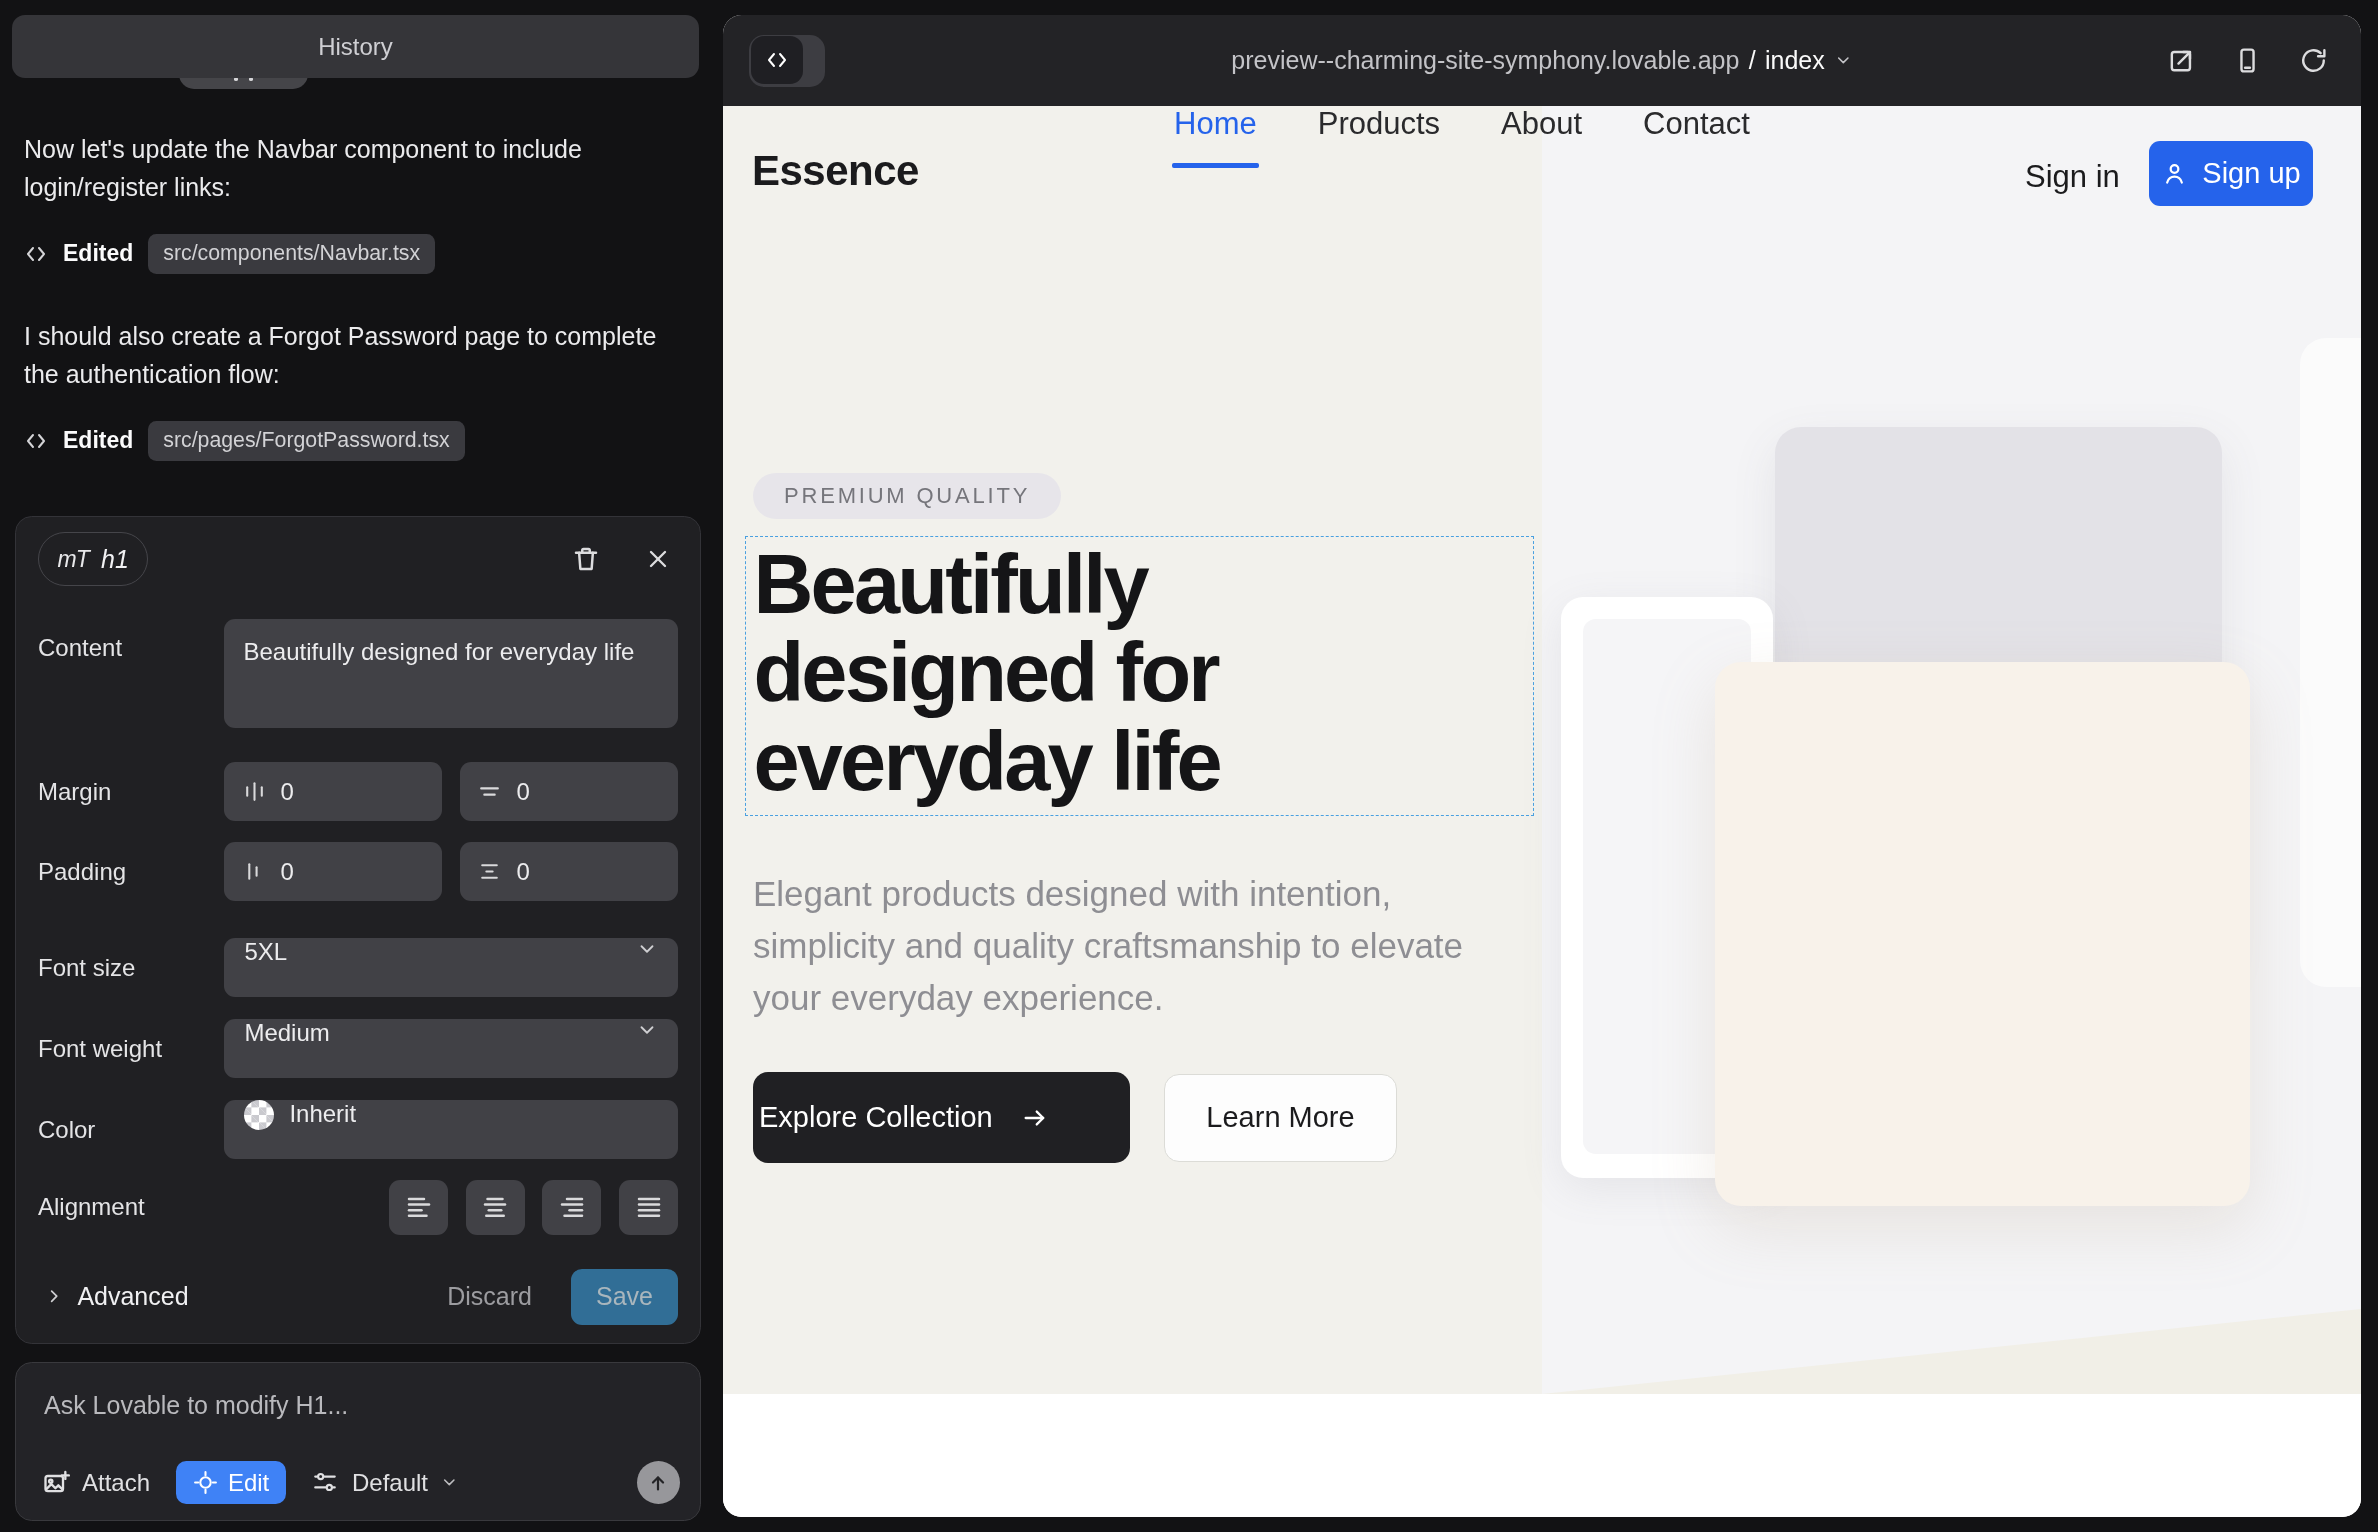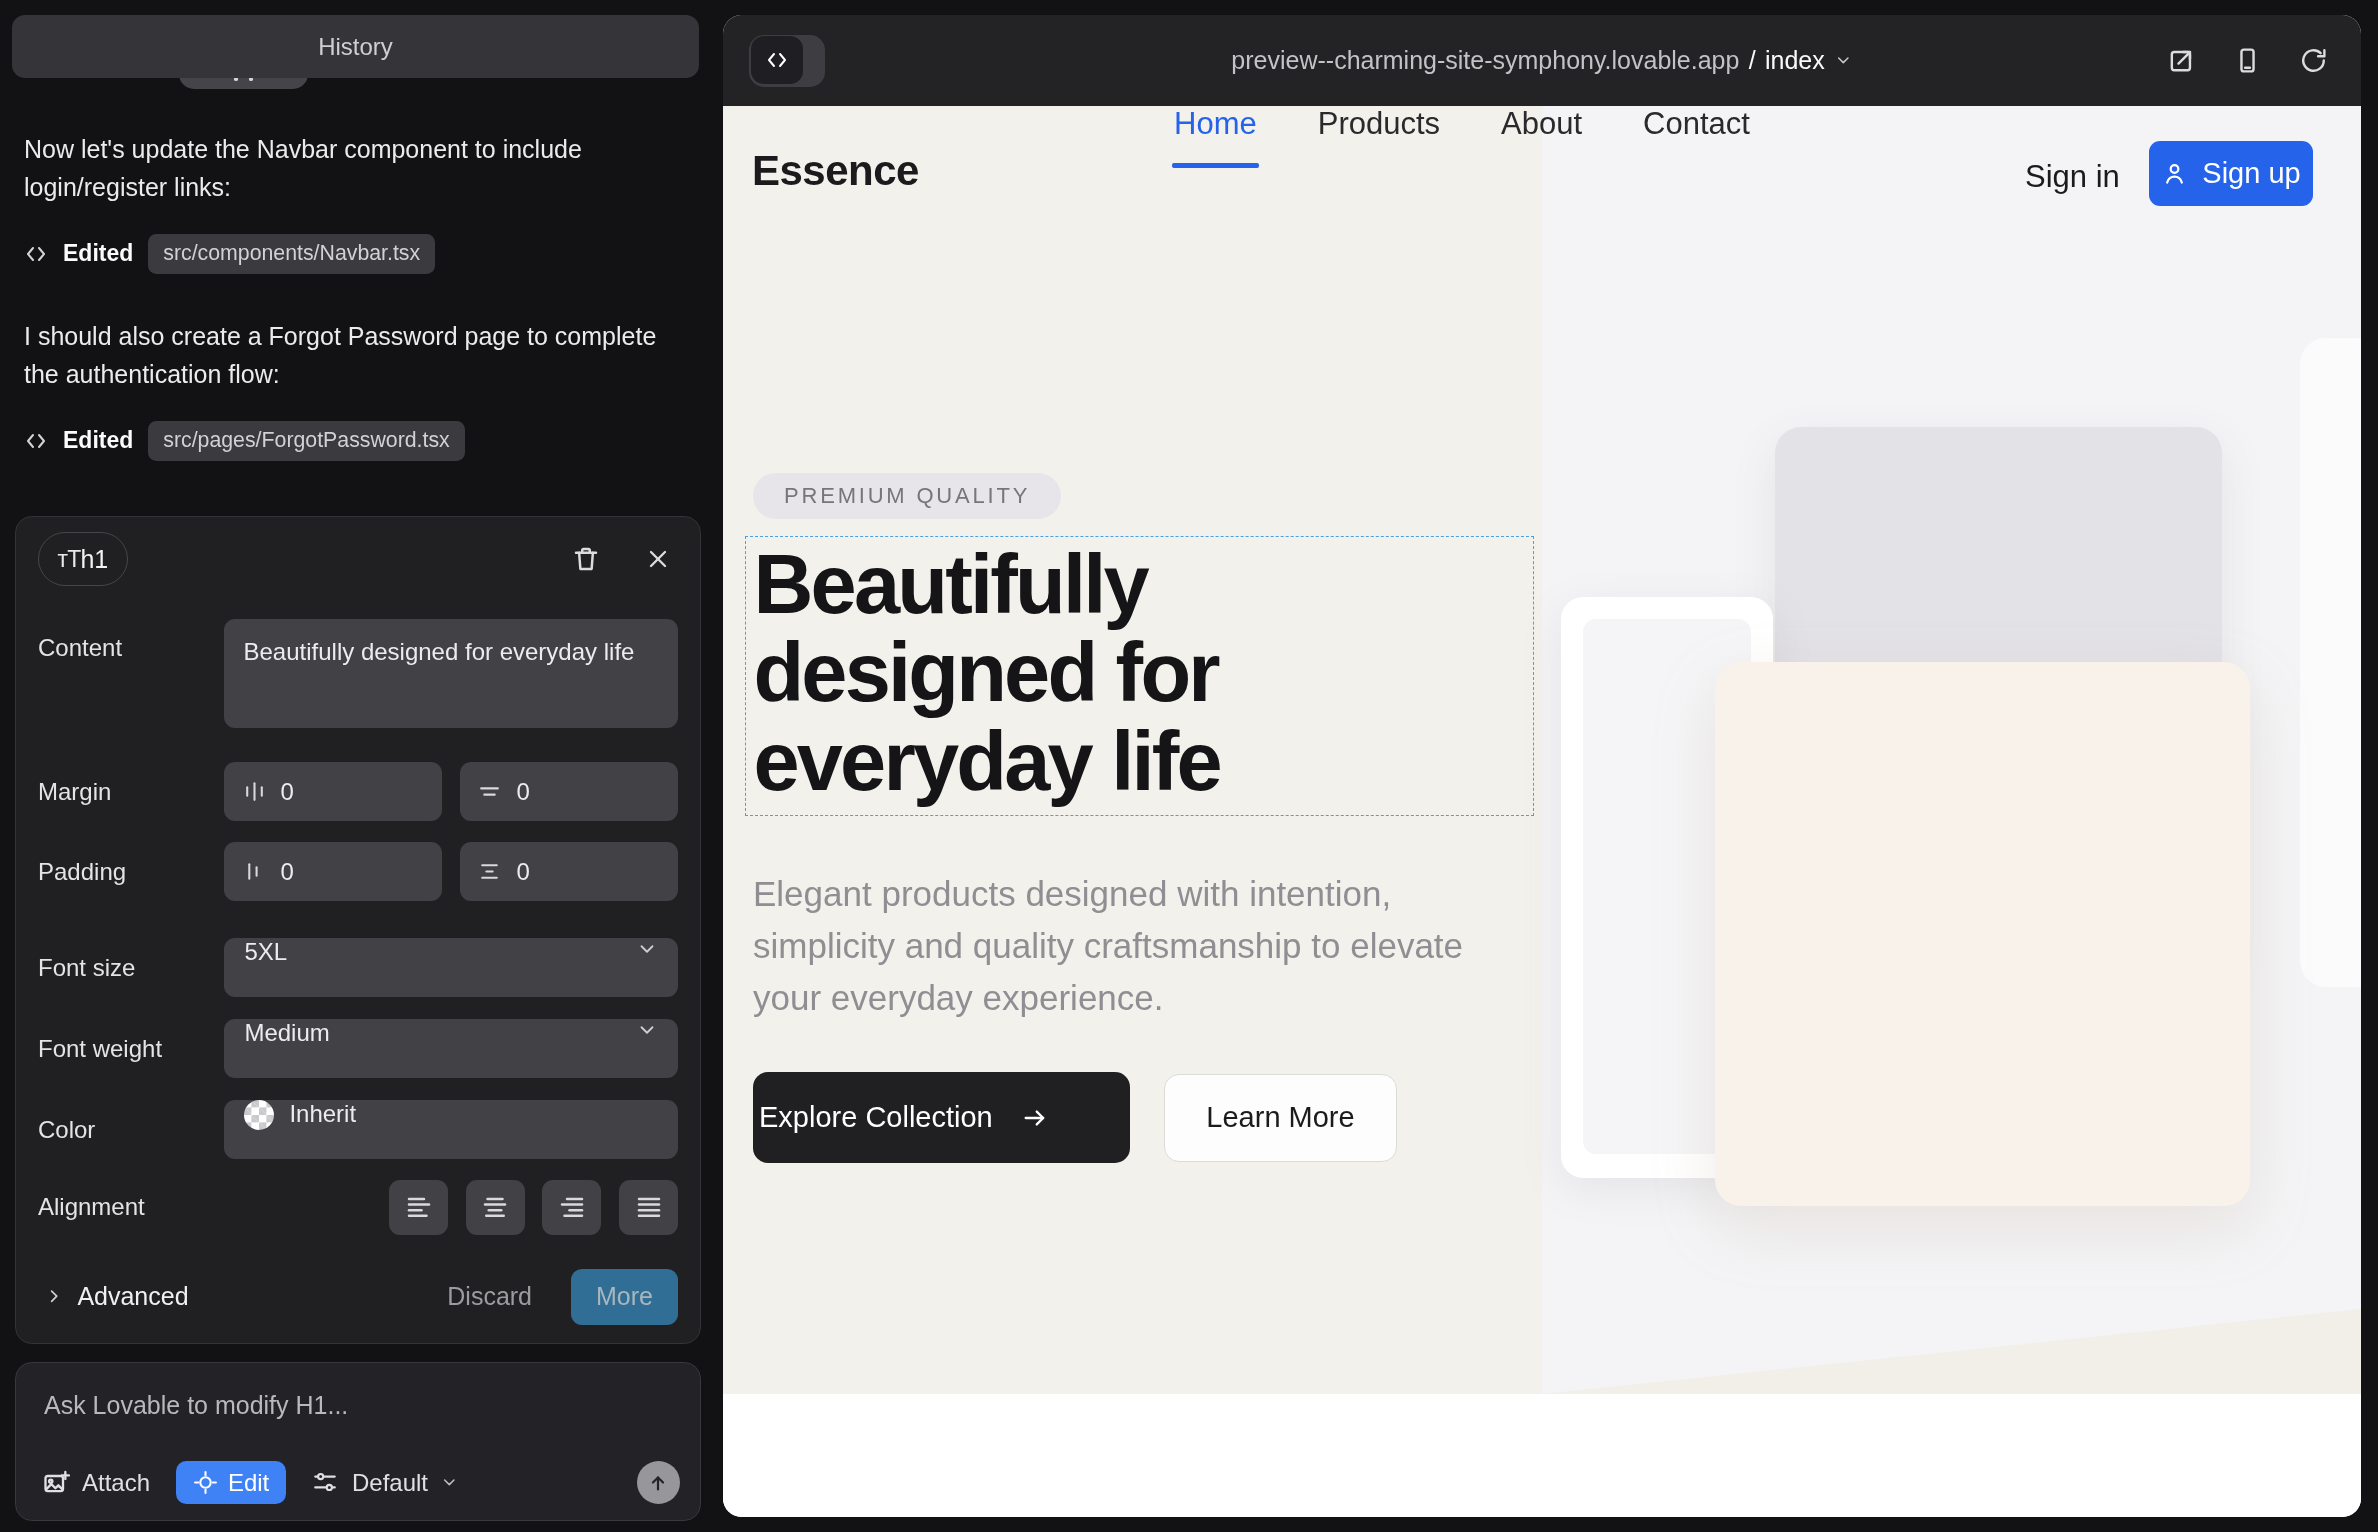--- a/index.html
+++ b/index.html
@@ -19,21 +19,21 @@
   .msg{font-size:25px;line-height:1.52;color:#ebebed;margin:0;}
   .edited-row{display:flex;align-items:center;gap:15px;margin-top:28px;}
   .edited-row .code-ic{color:#d4d4d7;width:24px;height:24px;}
   .edited-label{font-size:23px;font-weight:700;color:#fbfbfc;}
   .file-chip{background:#3a3a3f;border-radius:8.3px;padding:7.4px 15px;font-size:21.3px;color:#d2d2d5;}
   .msg.second{margin-top:43px;}
 
   
   .editor-card{position:absolute;left:15px;top:516px;width:686px;height:828px;background:#202023;border:0.9px solid #333338;border-radius:16.7px;padding:0 22px;}
   .ed-header{margin-top:15px;height:54px;display:flex;align-items:center;}
-  .tag-pill{border:0.9px solid #45454a;border-radius:927px;height:54px;padding:0 18.6px;display:flex;align-items:center;}
+  .tag-pill{border:0.9px solid #45454a;border-radius:927px;height:54px;padding:0 18.6px;display:flex;align-items:center;gap:12px;font-style:italic;}
   .type-glyph{font-size:23px;color:#e8e8ea;letter-spacing:-0.9px;}
   .tag-name{font-size:25px;color:#f2f2f4;}
   .ed-spacer{flex:1;}
   .icon-btn{color:#dcdcde;background:none;border:none;padding:0;display:flex;align-items:center;justify-content:center;cursor:pointer;}
   .trash-ic{width:30px;height:30px;margin-right:43px;}
   .close-ic{width:28px;height:28px;margin-right:5.6px;}
   .ed-row{display:grid;grid-template-columns:186px 1fr;align-items:center;}
   .ed-label{font-size:24px;color:#e4e4e6;font-weight:500;}
   .r-content{margin-top:33px;align-items:start;}
   .r-content .ed-label{margin-top:15px;}
@@ -308,21 +308,21 @@
         <button class="adv">
           <span class="chev-r">
             <svg viewBox="0 0 24 24" width="20.4" height="20.4">
                 <polyline points="9 6 15 12 9 18"></polyline>
               </svg>
           </span>
           <span>Advanced</span>
         </button>
         <div class="ed-spacer"></div>
         <button class="discard-btn">Discard</button>
-        <button class="save-btn">More</button>
+        <button class="save-btn">Save</button>
       </div>
     </div>
 
     <div class="composer">
       <div class="composer-input">Ask Lovable to modify H1...</div>
       <div class="composer-row">
         <button class="tool-btn">
           <span class="ic">
             <svg viewBox="0 0 24 24" width="28" height="28">
                 <rect x="3" y="6" width="15" height="13" rx="2"></rect>

